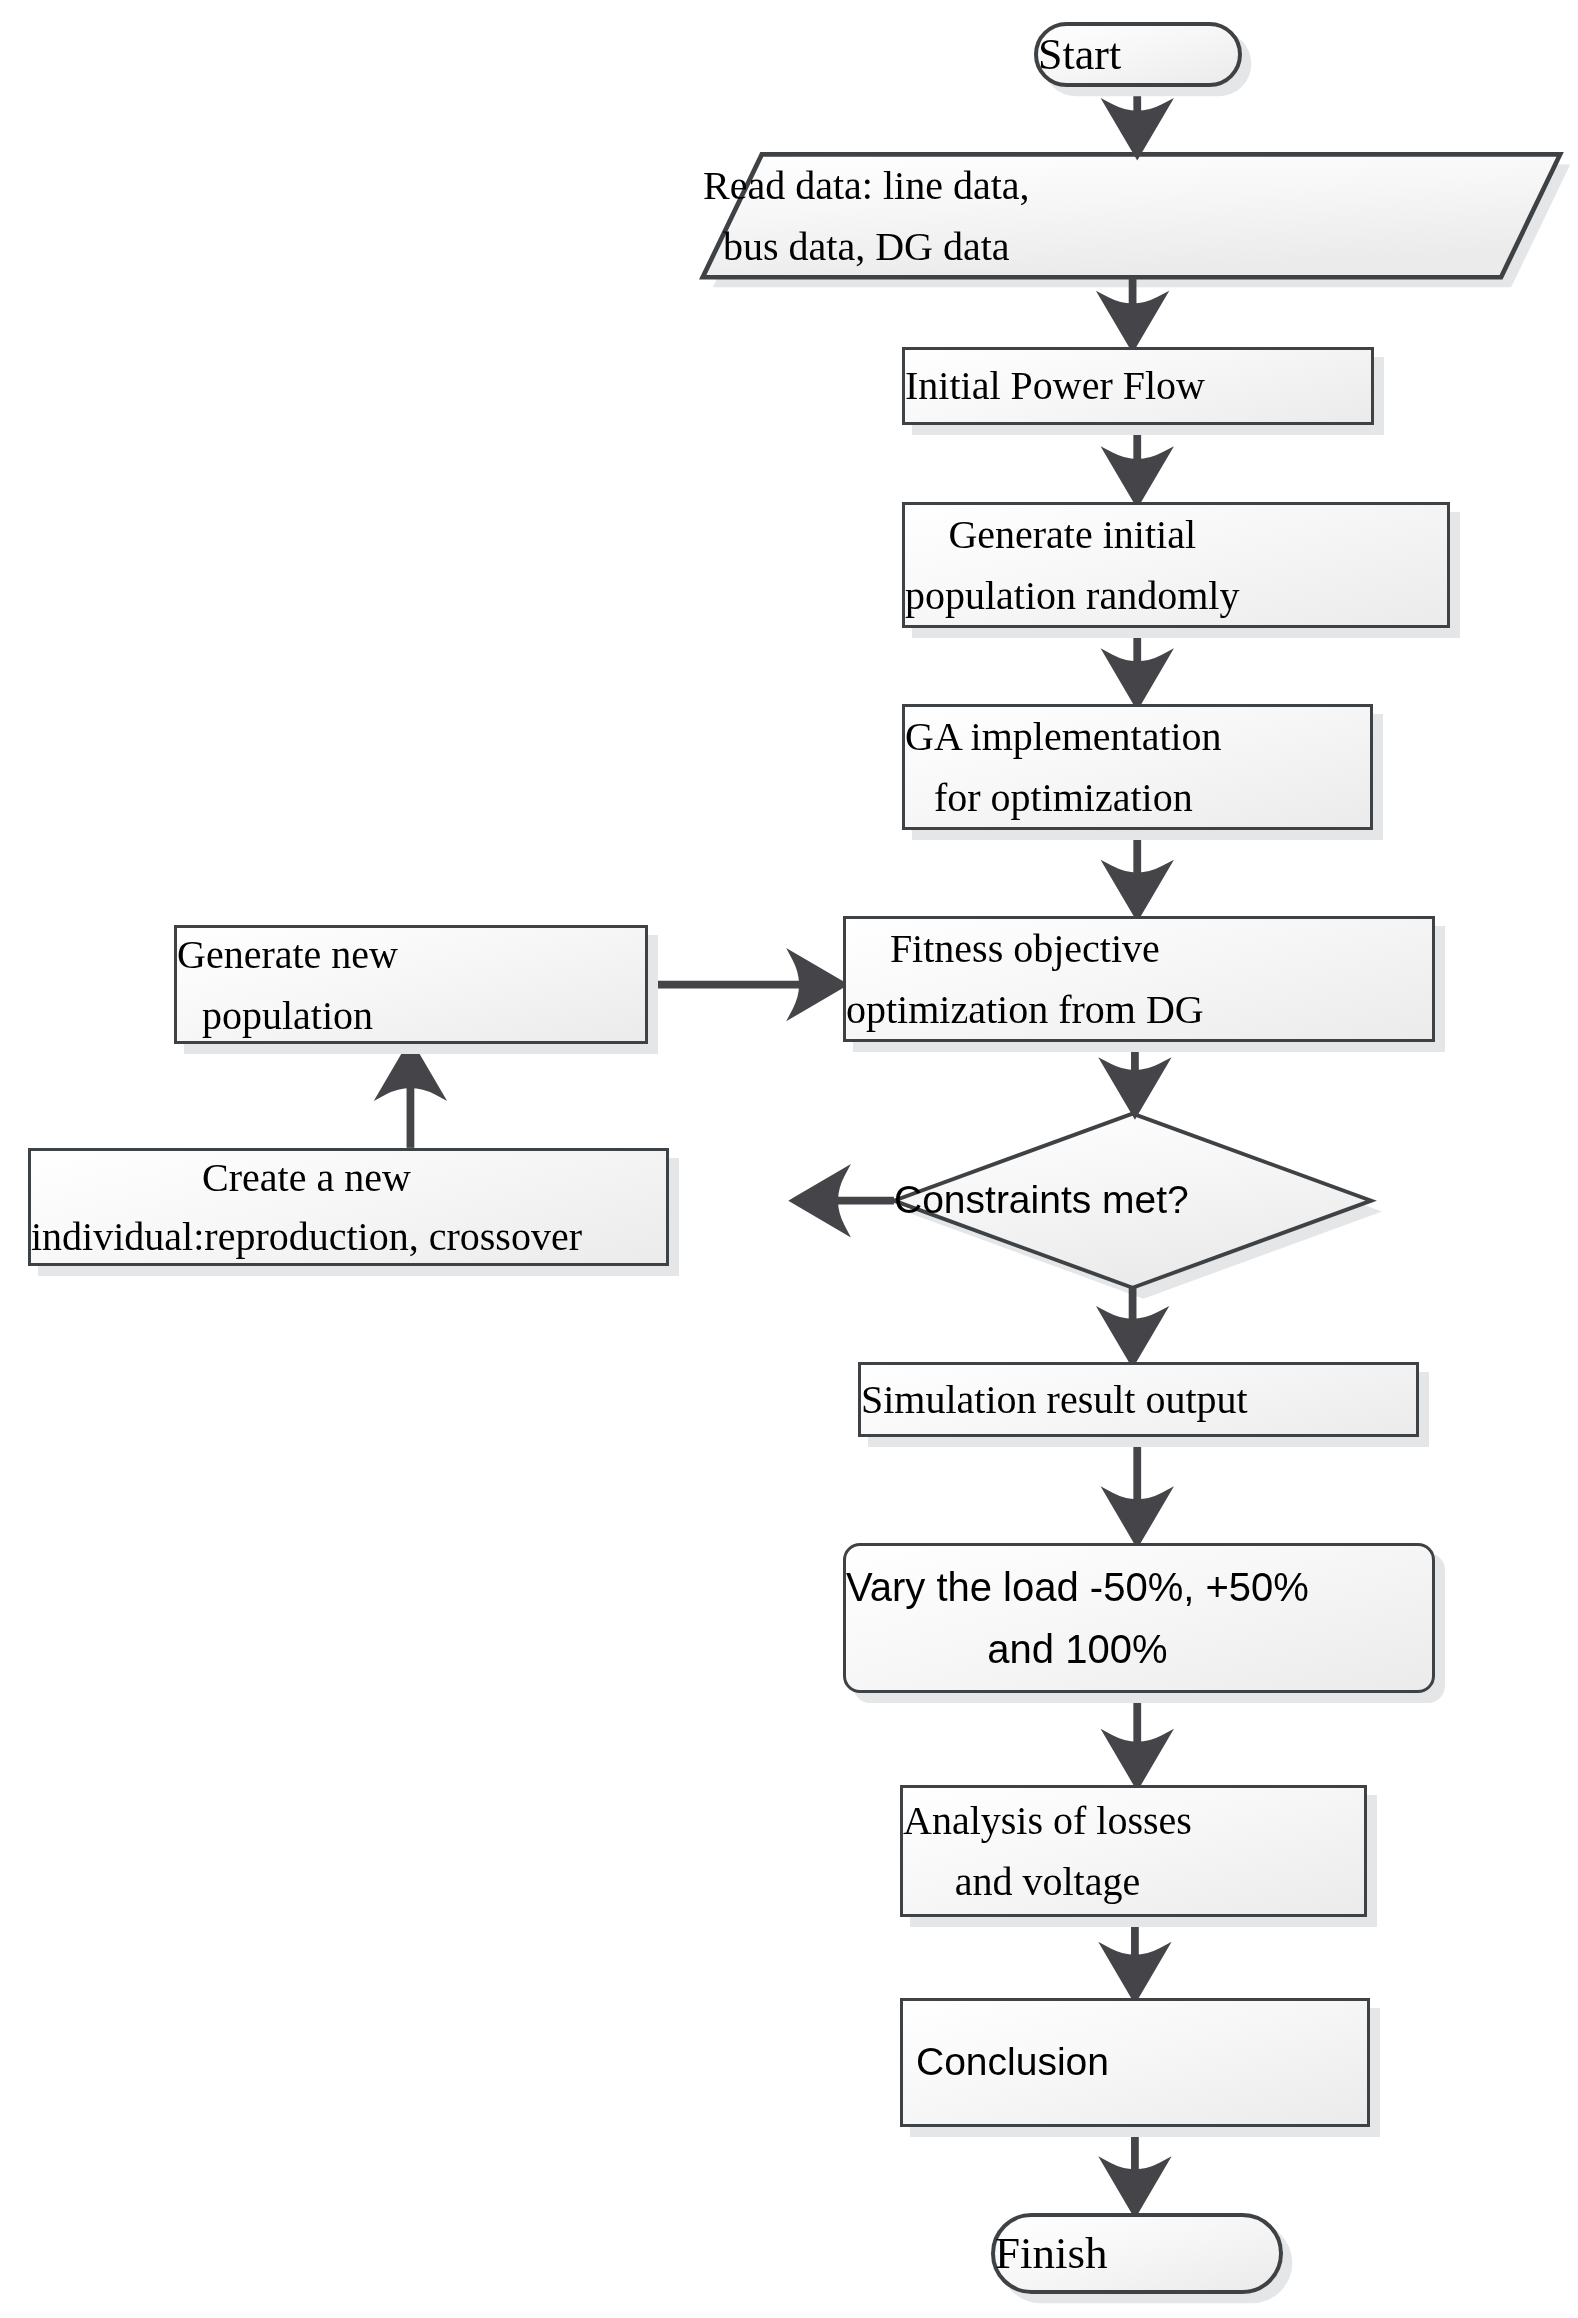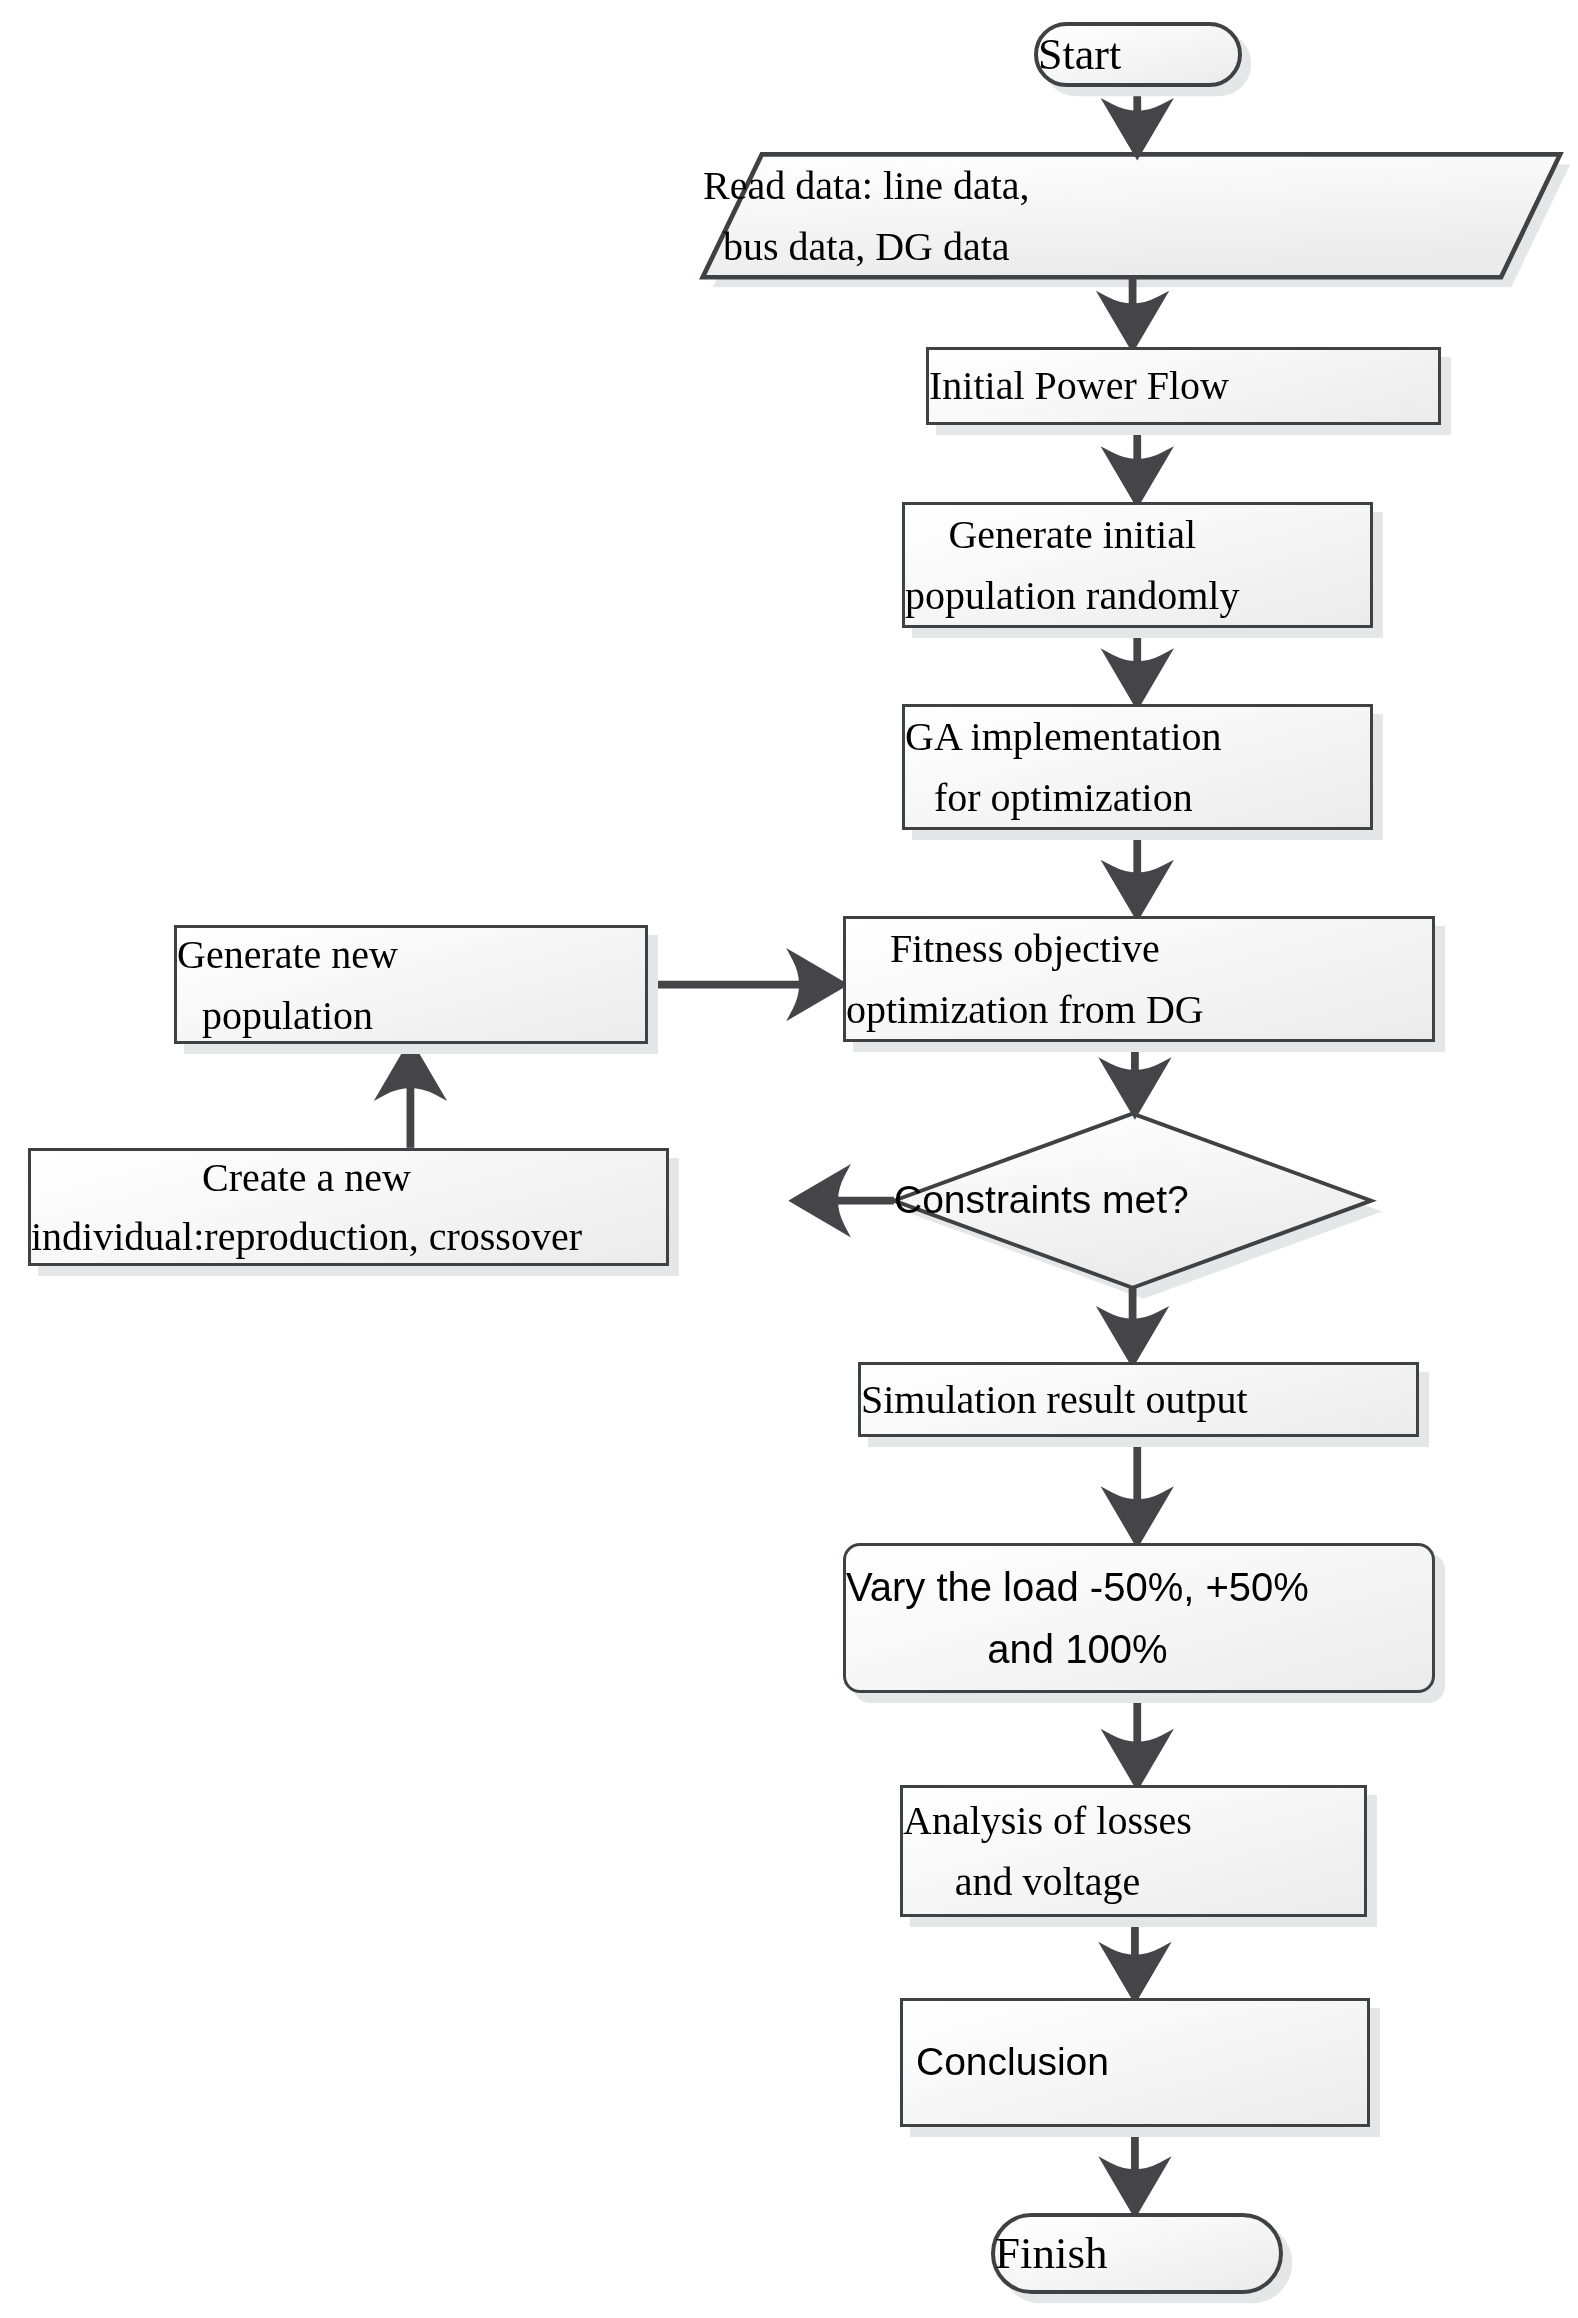--- a/index.html
+++ b/index.html
@@ -121,25 +121,25 @@
 
 <div class="node stadium serif" style="left:1034px; top:22px; width:208px; height:65px; font-size:44px;">
   <span class="label">Start</span>
 </div>
 
 <div class="node serif" style="left:703px; top:154px; width:858px; height:123px; font-size:40px; line-height:61px;">
   <span class="label">Read data: line data,
 bus data, DG data</span>
 </div>
 
-<div class="node rect serif" style="left:902px; top:347px; width:515px; height:78px; font-size:40px;margin-left:24px;">
+<div class="node rect serif" style="left:902px; top:347px; width:472px; height:78px; font-size:40px;">
   <span class="label">Initial Power Flow</span>
 </div>
 
-<div class="node rect serif" style="left:902px; top:502px; width:471px; height:126px; font-size:40px; line-height:61px;">
+<div class="node rect serif" style="left:902px; top:502px; width:548px; height:126px; font-size:40px; line-height:61px;">
   <span class="label">Generate initial
 population randomly</span>
 </div>
 
 <div class="node rect serif" style="left:902px; top:704px; width:471px; height:126px; font-size:40px; line-height:61px;">
   <span class="label">GA implementation
 for optimization</span>
 </div>
 
 <div class="node rect serif" style="left:843px; top:916px; width:592px; height:126px; font-size:40px; line-height:61px;">

